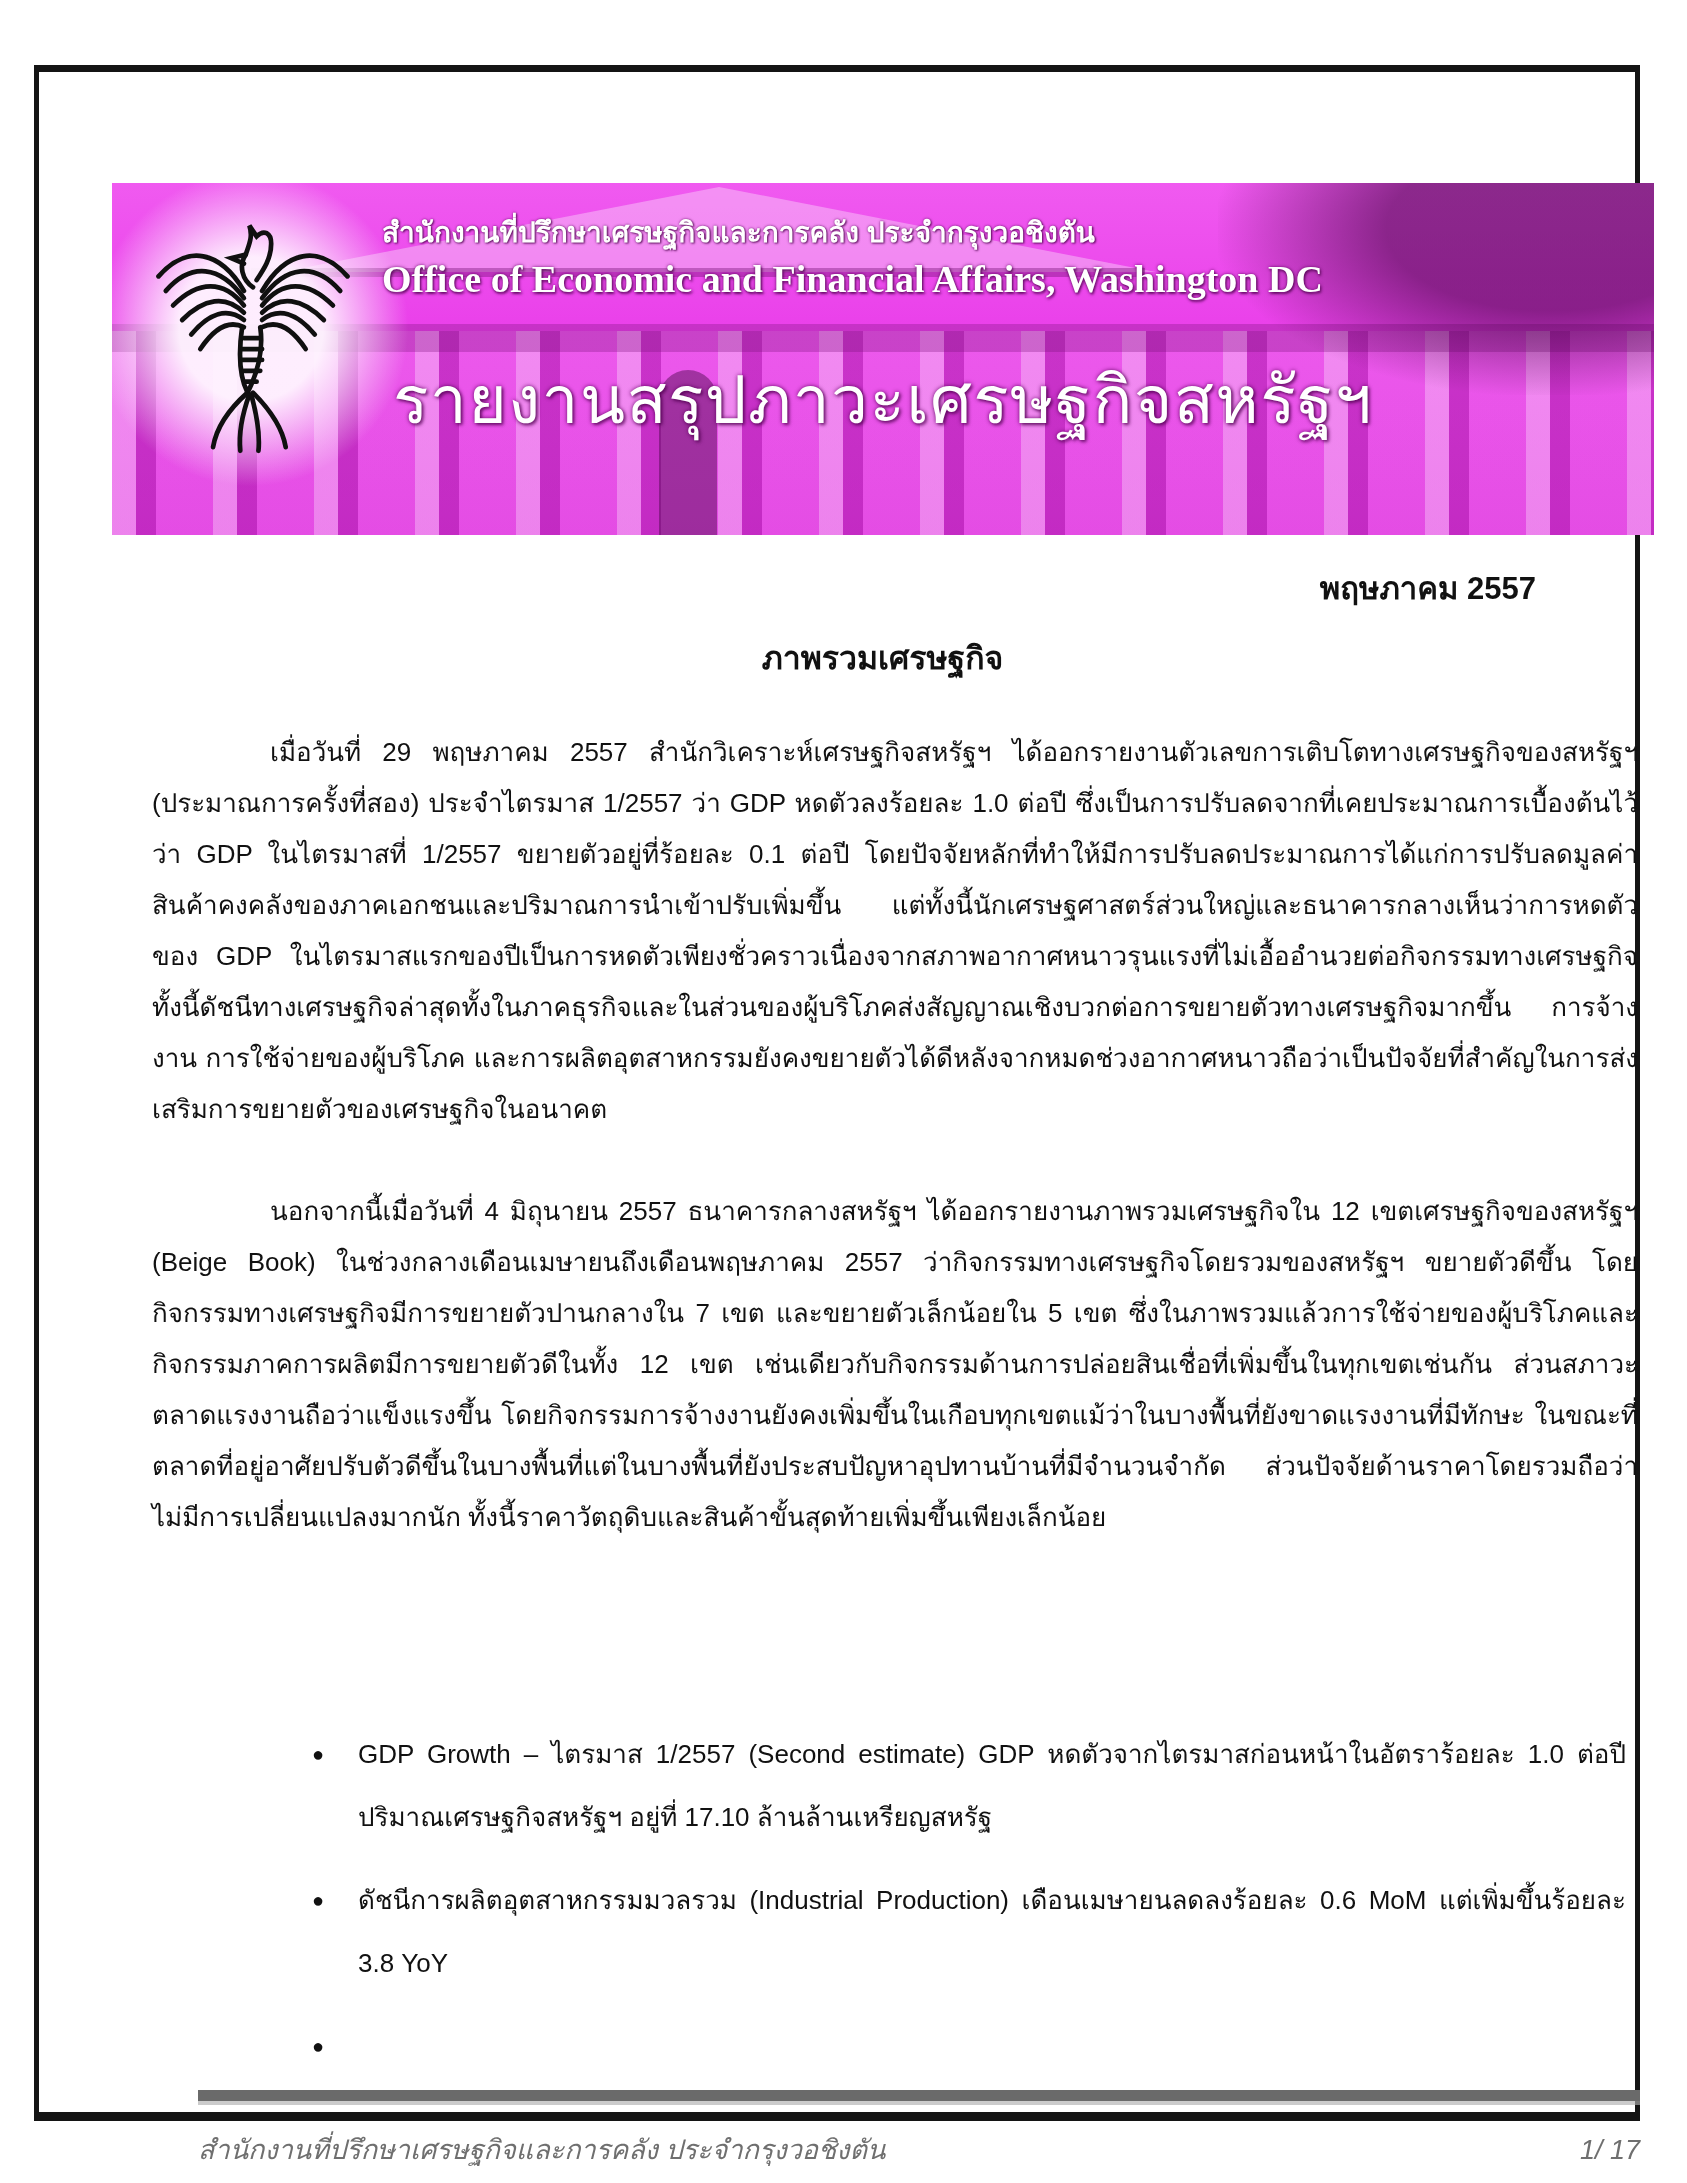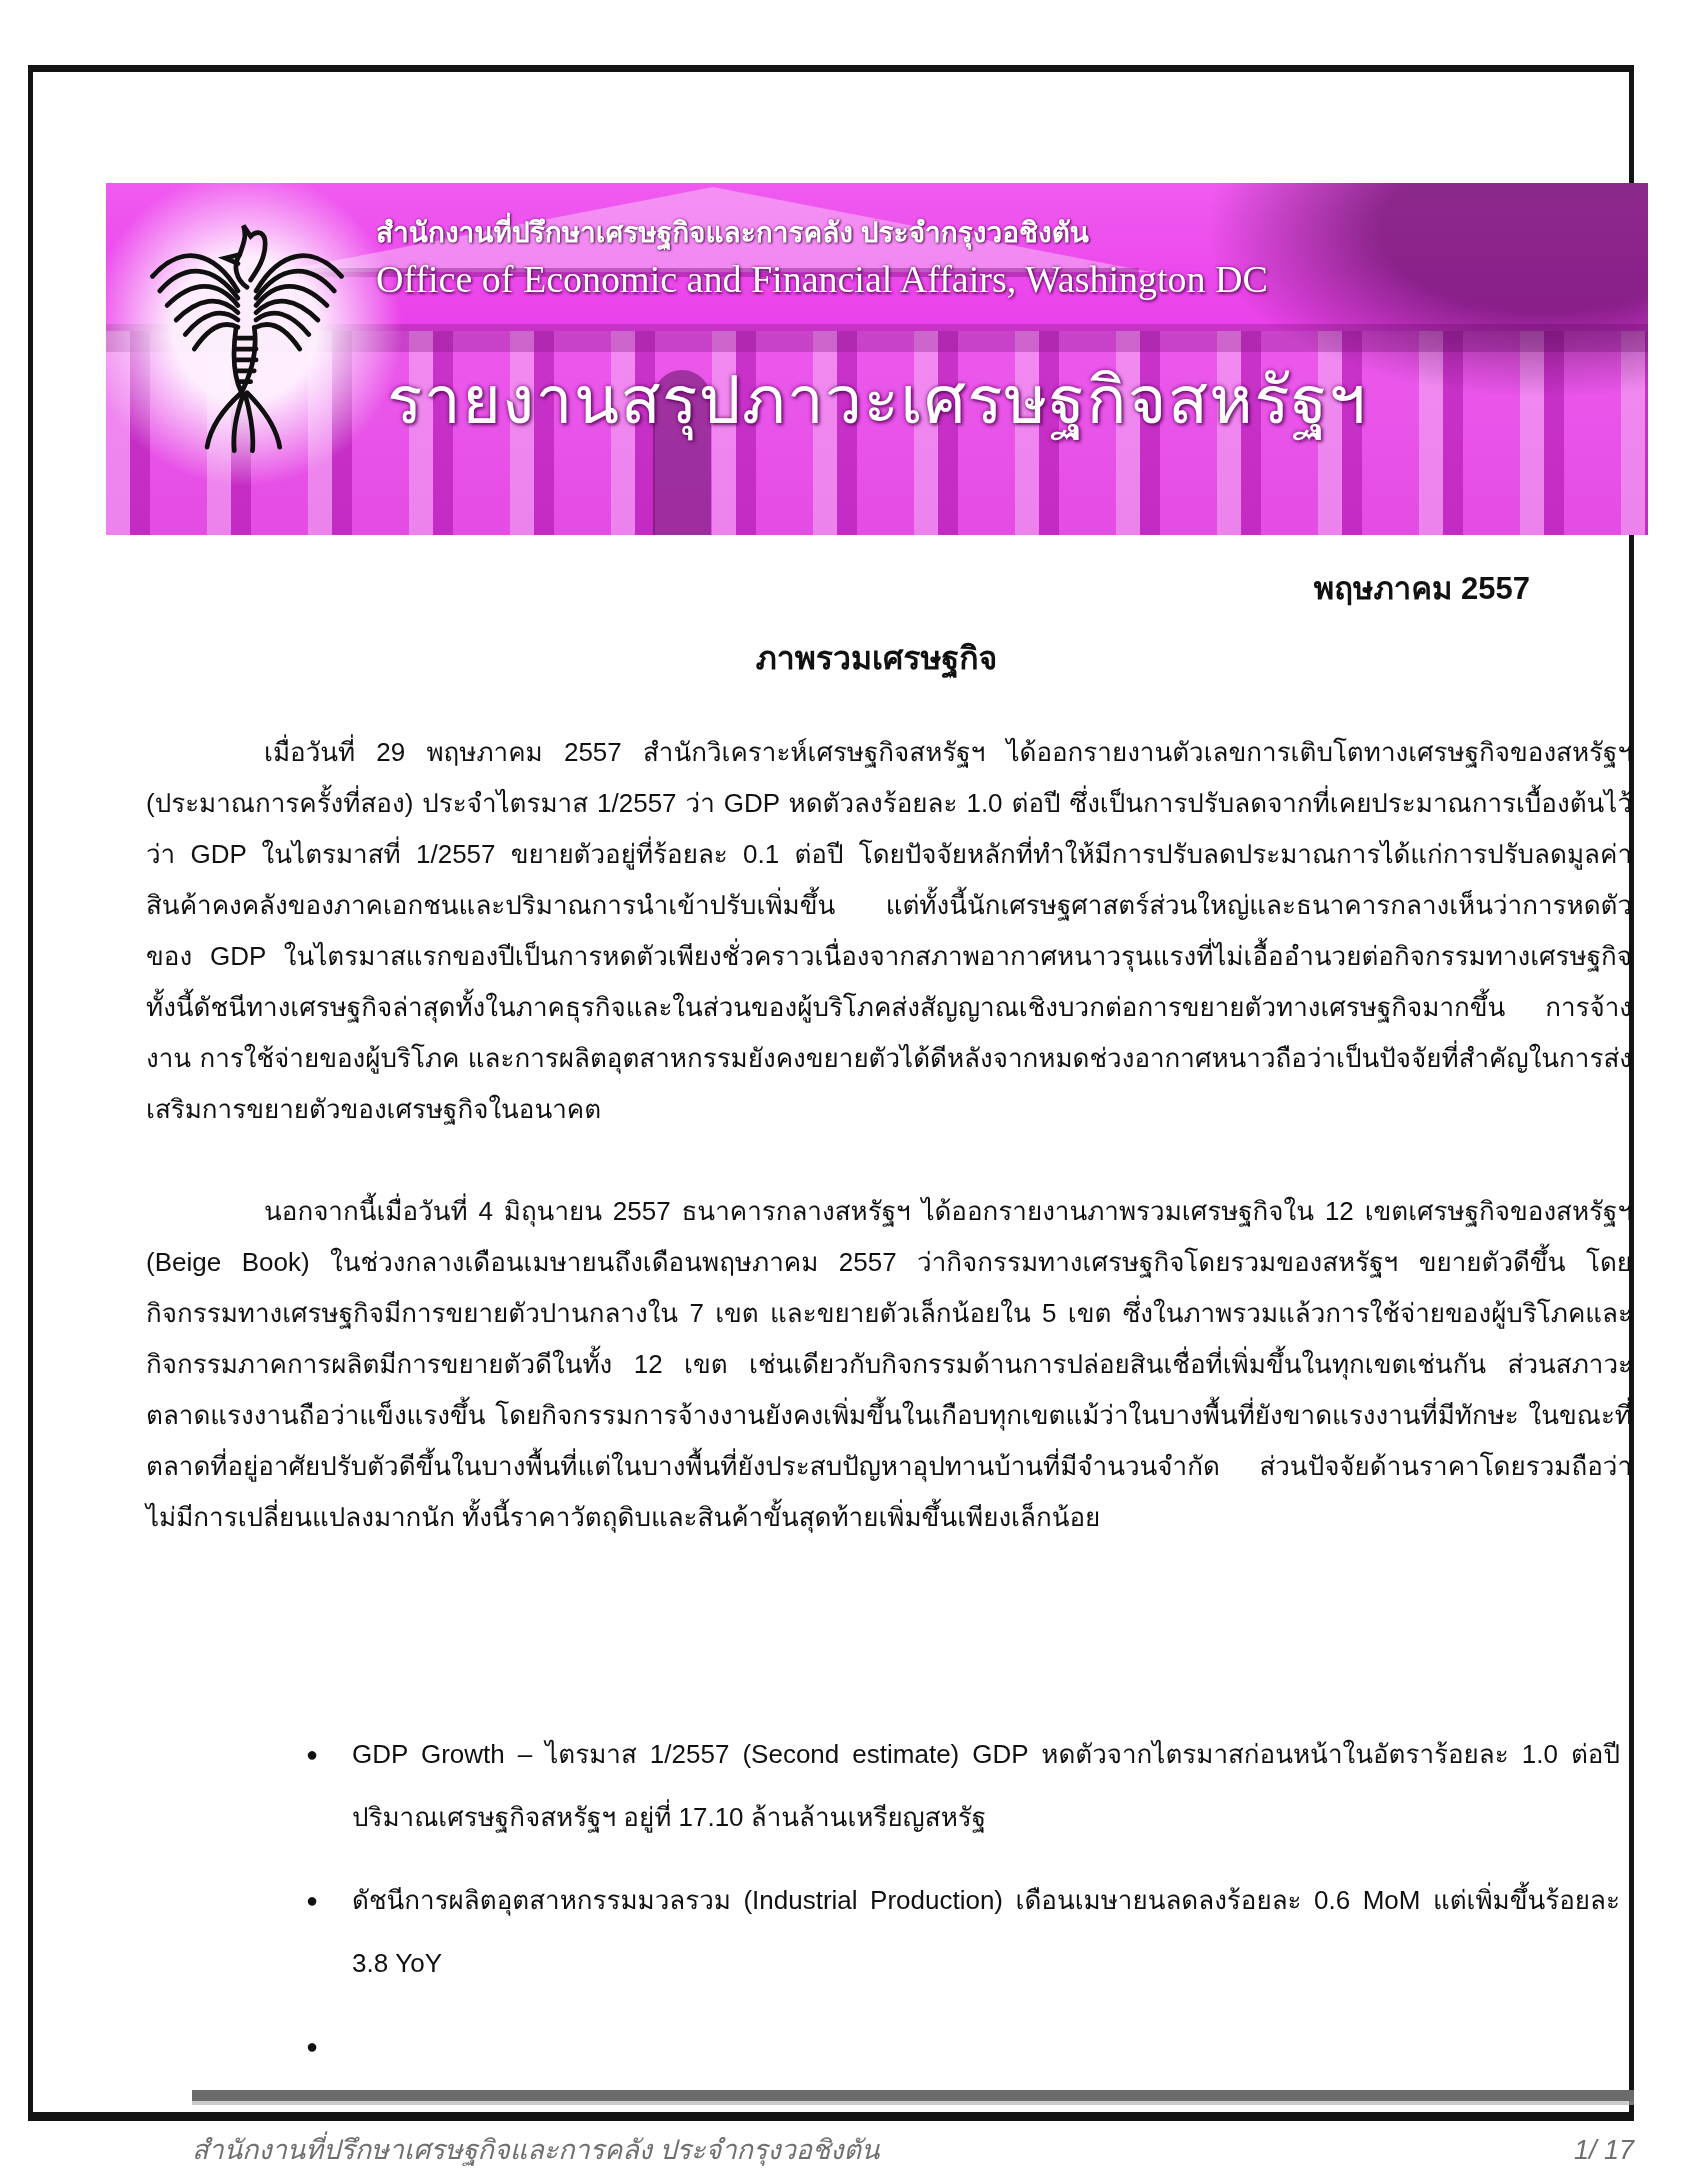--- a/index.html
+++ b/index.html
@@ -1,21 +1,21 @@
 <!DOCTYPE html>
 <html style="font-size:10.6px"><head>
 <meta charset="utf-8">
 <style>
   html,body{margin:0;padding:0;}
   body{
     width:1687px;height:2183px;background:#ffffff;position:relative;overflow:hidden;
     font-family:"Liberation Sans",sans-serif;color:#111;
   }
   .frame{
-    position:absolute;left:28px;top:65px;width:1606px;height:2056px;box-sizing:border-box;
+    position:absolute;left:34px;top:65px;width:1606px;height:2056px;box-sizing:border-box;
     border-top:7.3px solid #141414;border-left:5.3px solid #141414;
     border-right:5.3px solid #141414;border-bottom:9.3px solid #141414;
     background:#ffffff;
   }
   
   .banner{
     position:absolute;left:73px;top:111px;width:1542px;height:352px;overflow:hidden;
     background:linear-gradient(180deg,#f05af0 0%,#ea41ea 40%,#e032e0 100%);
   }
   .b-colonnade{
@@ -51,21 +51,21 @@
     background:radial-gradient(circle,rgba(255,246,255,0.95) 0 32%,rgba(255,246,255,0) 70%);
   }
   .garuda{position:absolute;left:32px;top:18.5px;width:218px;height:265px;}
   .b-org-th{
     position:absolute;left:270px;top:26.5px;width:1191px;
     font-size:28px;color:#ffffff;font-weight:700;
     text-shadow:0 0 2.6px rgba(90,0,90,0.85),1.3px 1.3px 2px rgba(70,0,70,0.7);
   }
   .b-org-en{
     position:absolute;left:270px;top:74px;width:1231px;
-    font-family:"Liberation Serif",serif;font-weight:400;font-size:38px;color:#ffffff;
+    font-family:"Liberation Serif",serif;font-weight:700;font-size:38px;color:#ffffff;
     text-shadow:0 0 3.3px rgba(90,0,90,0.9),1.3px 2px 2.6px rgba(70,0,70,0.7);
   }
   .b-title{
     position:absolute;left:0;top:164px;width:100%;text-align:center;
     font-size:66px;color:#ffffff;letter-spacing:1.3px;
     text-shadow:0 0 4px rgba(95,0,95,0.9),2px 2px 3.3px rgba(70,0,70,0.65);
   }
   
   .date{
     position:absolute;right:99px;top:491px;font-size:31px;font-weight:700;text-align:right;

